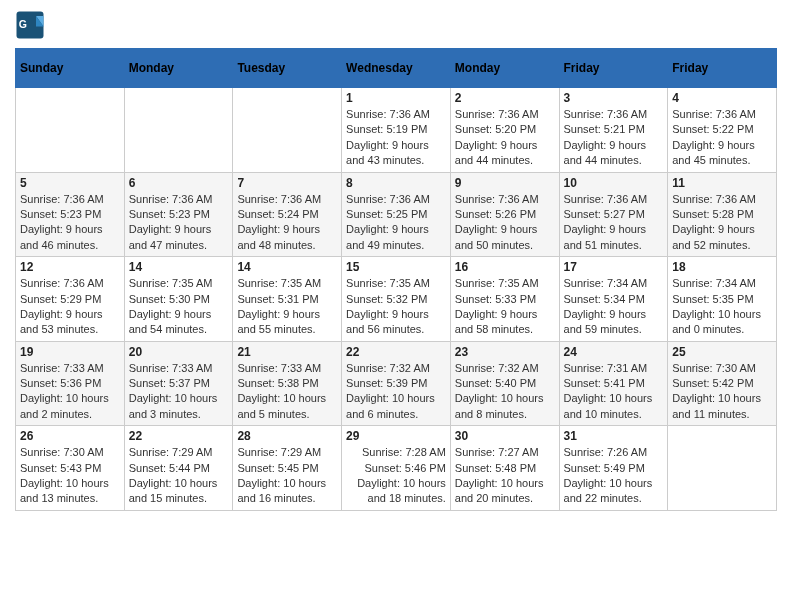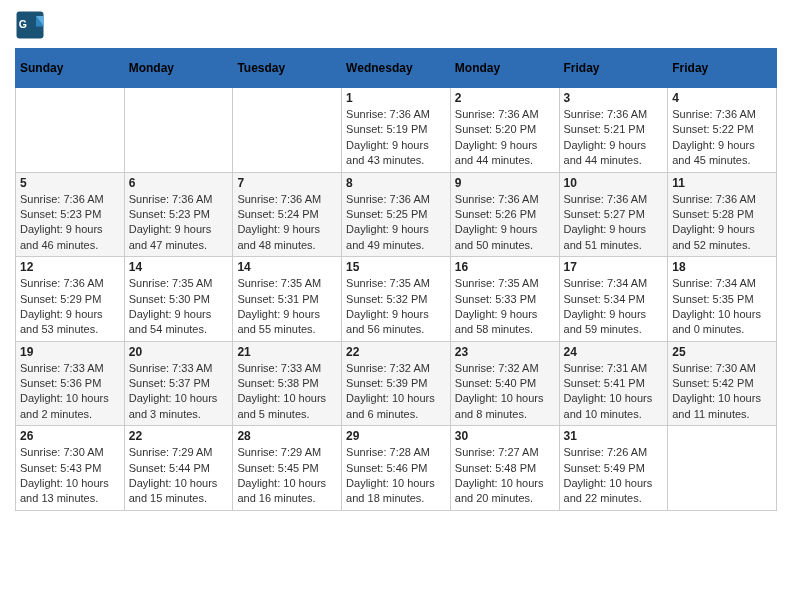--- a/index.html
+++ b/index.html
@@ -328,21 +328,21 @@
           </td>
           <td>
             <span class="day-num">28</span>
             <div class="day-info" style="white-space: pre-line;">Sunrise: 7:29 AM
 Sunset: 5:45 PM
 Daylight: 10 hours
 and 16 minutes.</div>
           </td>
           <td>
             <span class="day-num">29</span>
-            <div class="day-info" style="white-space: pre-line;">Sunrise: 7:28 AM
+            <div class="day-info" style="white-space: pre-line; text-align: right;">Sunrise: 7:28 AM
 Sunset: 5:46 PM
 Daylight: 10 hours
 and 18 minutes.</div>
           </td>
           <td>
             <span class="day-num">30</span>
             <div class="day-info" style="white-space: pre-line;">Sunrise: 7:27 AM
 Sunset: 5:48 PM
 Daylight: 10 hours
 and 20 minutes.</div>

